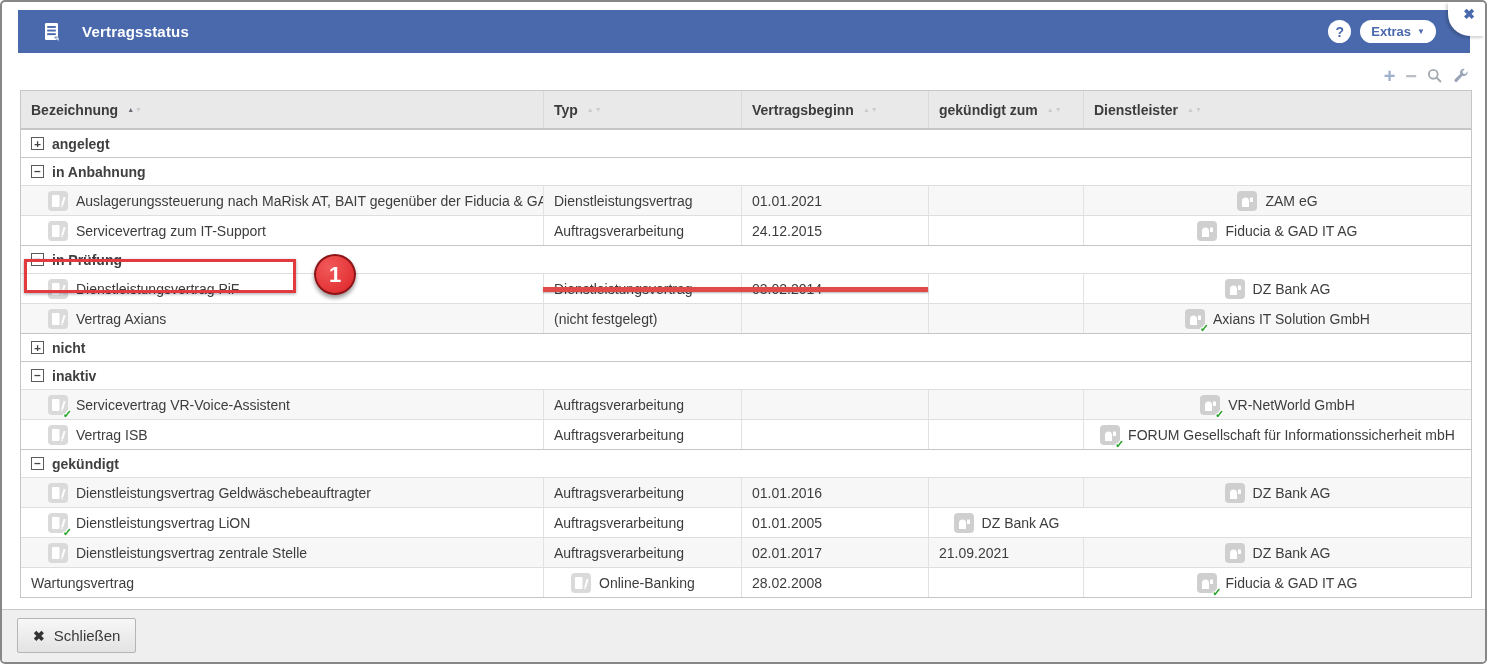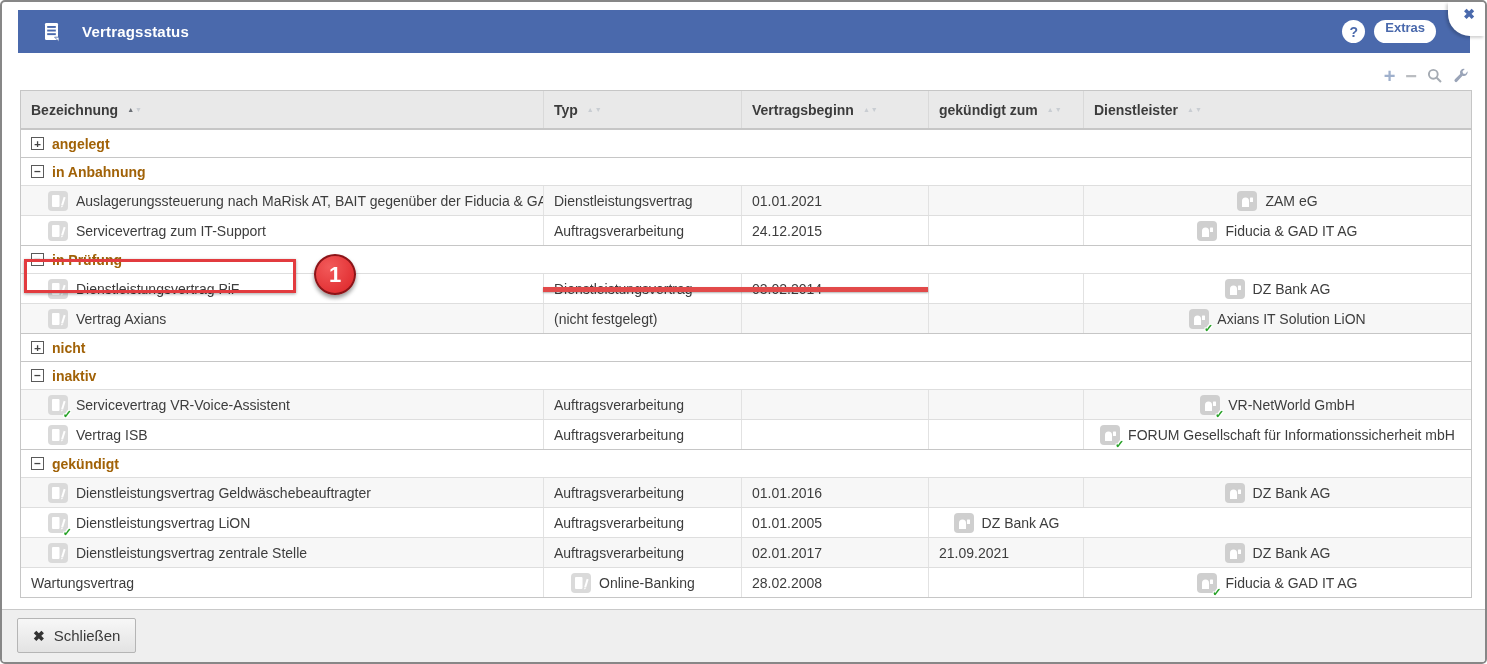--- a/index.html
+++ b/index.html
@@ -10,21 +10,21 @@
 
   
   .titlebar { position:absolute; left:16px; top:8px; width:1452px; height:43px; background:#4a69ac;
               display:flex; align-items:center; }
   .titlebar .doc-ic { margin-left:23px; display:inline-flex; }
   .titlebar .title { color:#fff; font-size:15px; font-weight:bold; margin-left:20px; letter-spacing:.2px; }
   .tb-right { margin-left:auto; margin-right:34px; display:flex; align-items:center; gap:9px; }
   .help-btn { width:23px; height:23px; border-radius:50%; background:#fff; color:#4a69ac;
               font-weight:bold; font-size:14px; display:flex; align-items:center; justify-content:center; cursor:pointer; }
   .extras-btn { height:23px; border-radius:12px; background:#fff; color:#4a69ac; font-weight:bold;
-                font-size:13px; padding:0 11px; display:flex; align-items:center; gap:6px; cursor:pointer;flex-direction:column; }
+                font-size:13px; padding:0 11px; display:flex; align-items:center; gap:6px; cursor:pointer; }
   .extras-btn .caret { font-size:8px; }
   .close-tab { position:absolute; top:0; right:0; width:37px; height:34px; background:#fff; z-index:5;
                border-bottom-left-radius:22px; border-top-right-radius:3px;
                box-shadow:-2px 2px 3px rgba(0,0,0,.18); cursor:pointer; }
   .close-tab .x { position:absolute; top:4px; right:10px; color:#4a69ac; font-size:14px; font-weight:bold; }
 
   
   .mini-toolbar { position:absolute; top:66px; right:16px; display:flex; align-items:center; gap:10px; }
   .mini-toolbar span { display:inline-flex; align-items:center; justify-content:center; cursor:pointer; }
   .glyph-plus  { color:#9fb0cc; font-size:20px; font-weight:bold; line-height:14px; }
@@ -39,21 +39,21 @@
   .th:last-child { border-right:none; }
   .sorts { margin-left:9px; font-size:7px; letter-spacing:1px; display:inline-flex; }
   .sorts i { font-style:normal; color:#c9cdd2; }
   .sorts i.active { color:#6b6f75; }
 
   .grow { height:28px; background:#fff; border-top:1px solid #c6c6c6; display:flex; align-items:center;
           padding-left:10px; gap:8px; cursor:pointer; }
   .grow:first-of-type { border-top:none; }
   .gicon { width:13px; height:13px; border:1px solid #5a5a5a; background:#fff; color:#444;
            font:bold 11px/10px "DejaVu Sans Mono", monospace; display:flex; align-items:center; justify-content:center; }
-  .glabel { font-size:14px; font-weight:bold; color:#a16207; }
+  .glabel { font-size:14px; font-weight:bold; color:#404040; }
 
   .drow { height:30px; border-top:1px solid #dedede; cursor:pointer; }
   .drow.shade { background:#f7f7f7; }
   .td { display:flex; align-items:center; padding:0 10px; font-size:14px; color:#3d3d3d;
         border-right:1px solid #e2e2e2; overflow:hidden; white-space:nowrap; }
   .td:last-child { border-right:none;justify-content:center; }
   .td.name { padding-left:27px; gap:8px; }
   .td.dl { gap:8px; }
   .rowic { position:relative; width:20px; height:20px; flex:none; display:inline-flex; }
   .chk { position:absolute; right:-4px; bottom:-6px; font-size:11px; font-weight:900; color:#28a228;
@@ -267,21 +267,21 @@
         <div class="td"></div>
         <div class="td dl">
           <span class="rowic">
             <svg width="20" height="20" viewBox="0 0 20 20">
               <rect width="20" height="20" rx="4" fill="#cfcfcf"></rect>
               <path d="M5 16V10a3.5 3.5 0 0 1 7 0v6z" fill="#fff"></path>
               <rect x="13" y="6.5" width="3" height="4.5" rx="0.5" fill="#fff"></rect>
             </svg>
             <b class="chk">✓</b>
           </span>
-          <span>Axians IT Solution LiON</span>
+          <span>Axians IT Solution GmbH</span>
         </div>
       </div>
       <div class="grow">
         <span class="gicon">+</span>
         <span class="glabel">nicht</span>
       </div>
       <div class="grow">
         <span class="gicon">−</span>
         <span class="glabel">inaktiv</span>
       </div>

